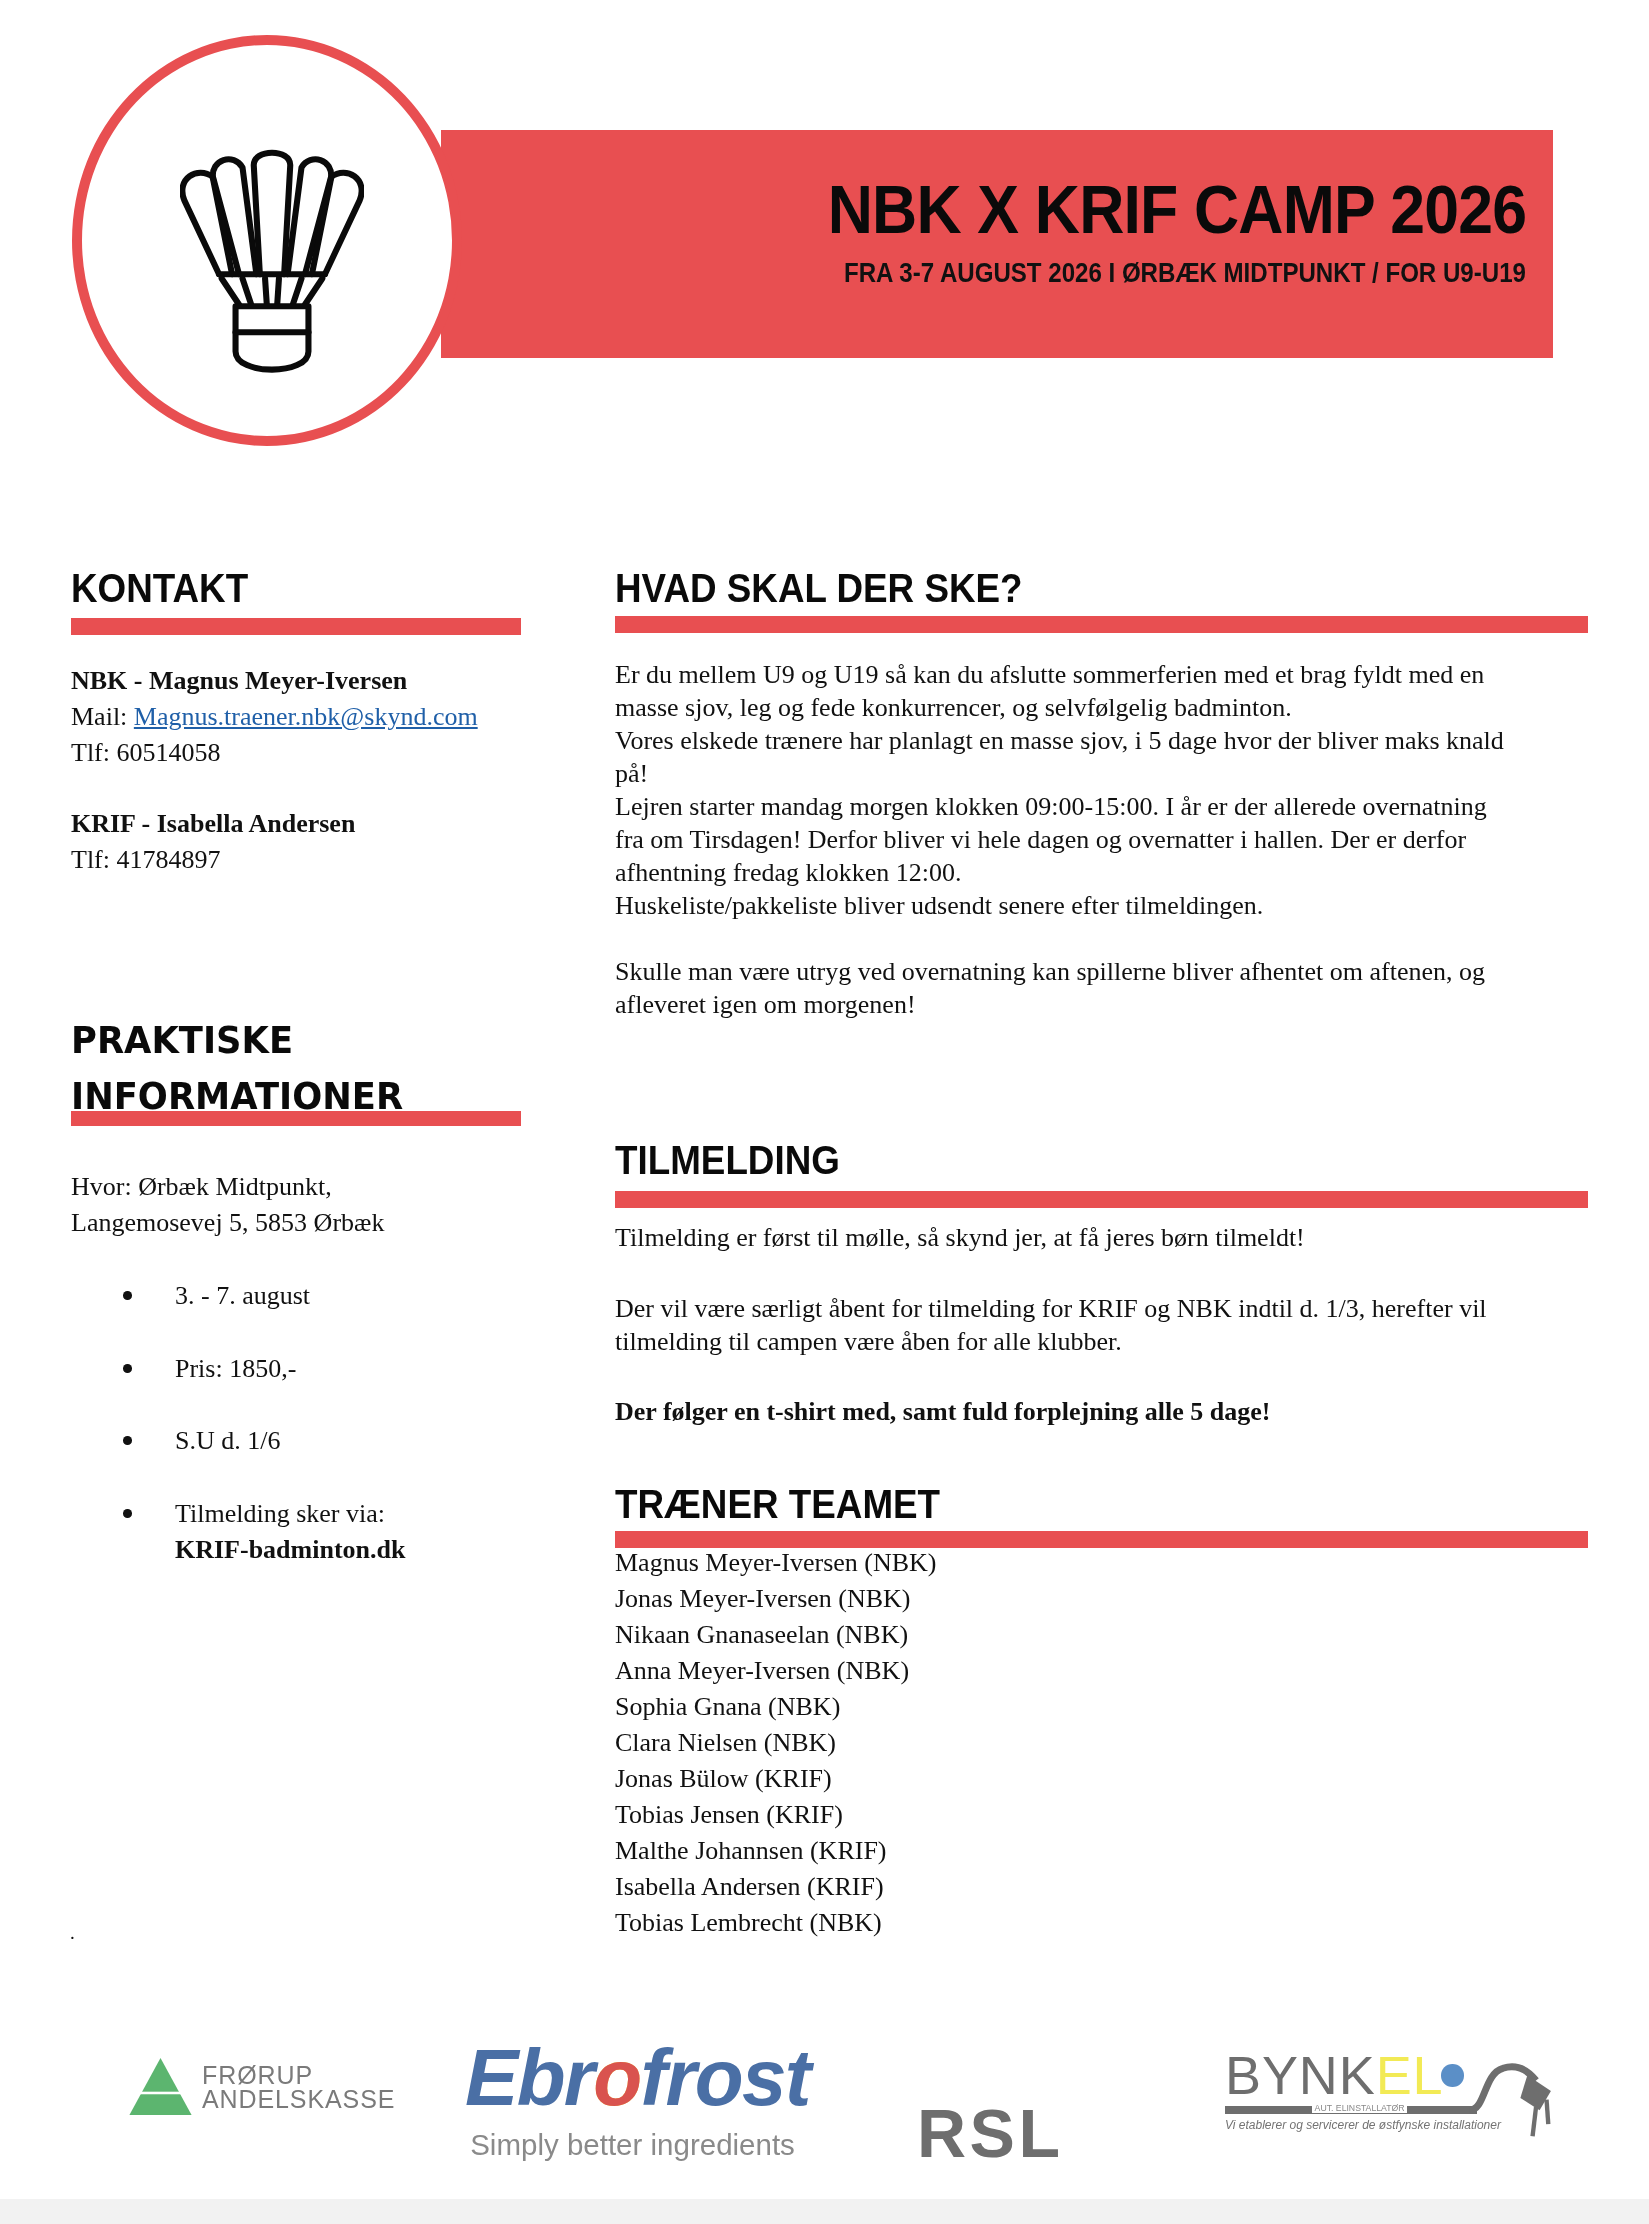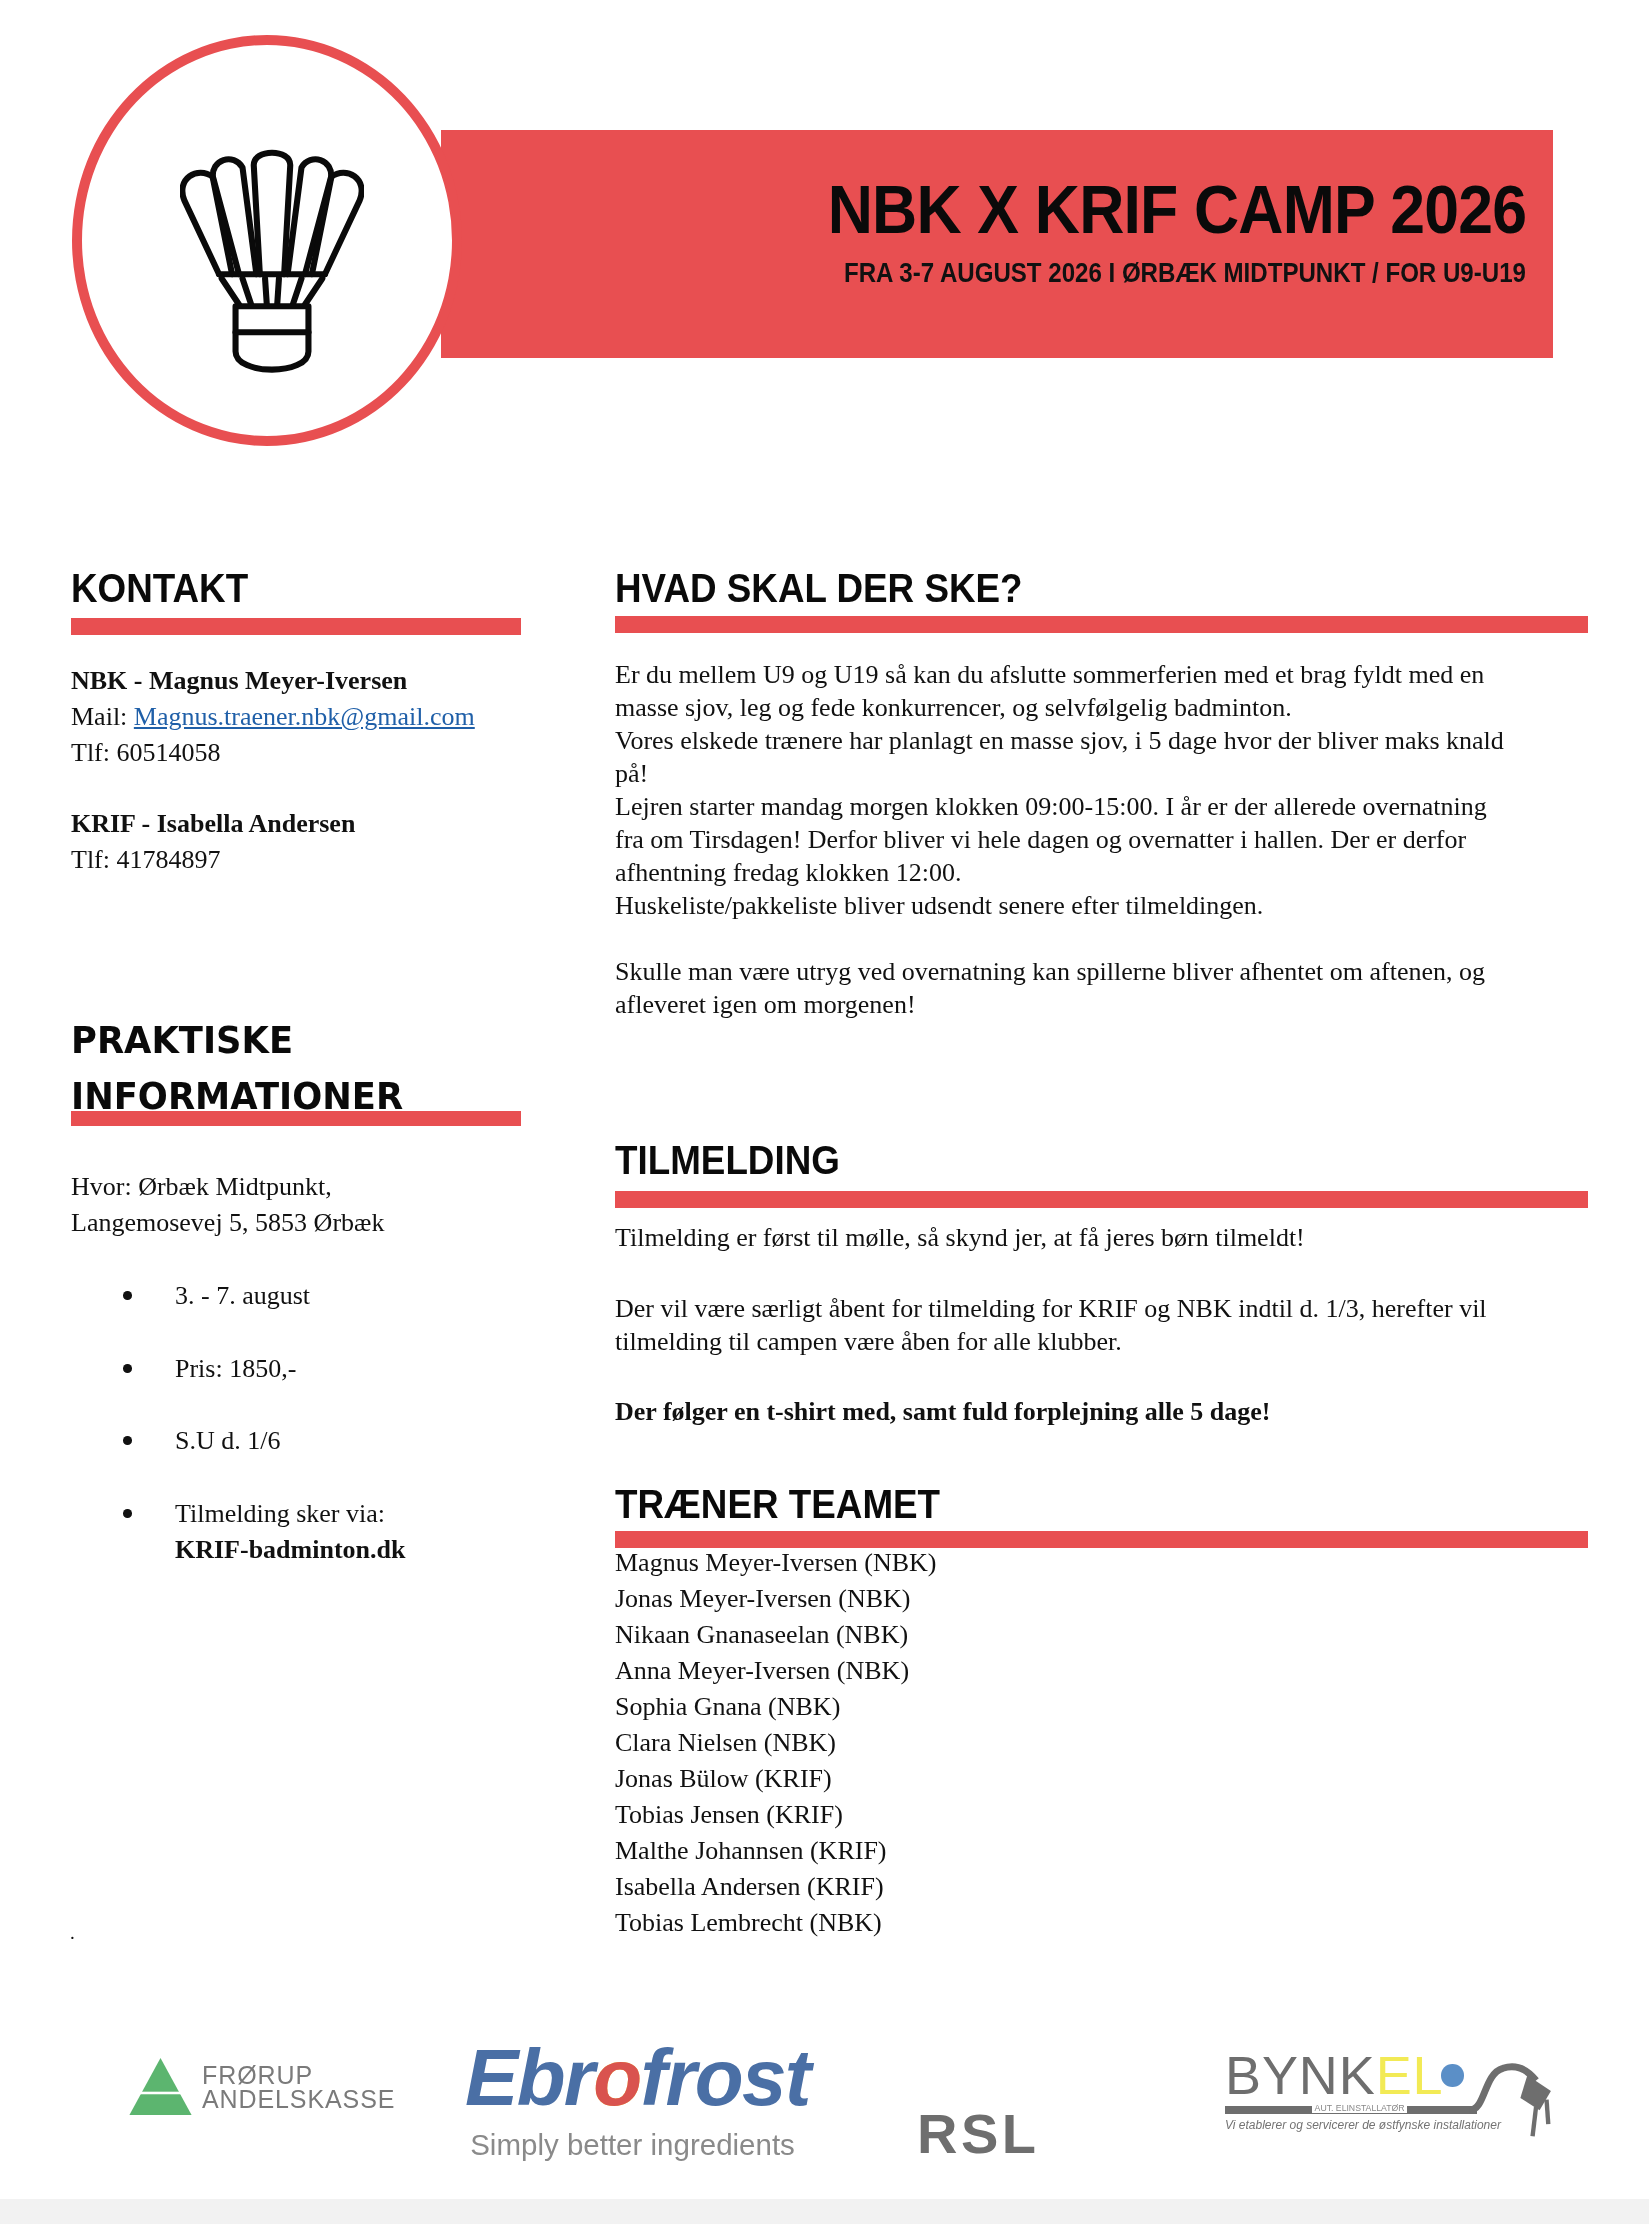--- a/index.html
+++ b/index.html
@@ -50,21 +50,21 @@
   <line x1="64" y1="212" x2="148" y2="212"></line>
 </svg>
 <div class="abs title">NBK X KRIF CAMP 2026</div>
 <div class="abs subtitle">FRA 3-7 AUGUST 2026 I ØRBÆK MIDTPUNKT / FOR U9-U19</div>
 
 <div class="abs h2" style="left:71px;top:561px;">KONTAKT</div>
 <div class="abs bar" style="left:71px;top:618px;width:450px;"></div>
 
 <div class="abs" style="left:71px;top:663px;width:452px;">
   <div class="txt b">NBK - Magnus Meyer-Iversen</div>
-  <div class="txt"><span>Mail: </span><a class="link">Magnus.traener.nbk@gmail.com</a></div>
+  <div class="txt"><span>Mail: </span><a class="link">Magnus.traener.nbk@skynd.com</a></div>
   <div class="txt">Tlf: 60514058</div>
 </div>
 
 <div class="abs" style="left:71px;top:806px;width:452px;">
   <div class="txt b">KRIF - Isabella Andersen</div>
   <div class="txt">Tlf: 41784897</div>
 </div>
 
 <div class="abs h2" style="left:71px;top:1012px;font-family:'DejaVu Sans',sans-serif;font-size:38px;line-height:56px;transform:scaleX(0.93);">
   <div>PRAKTISKE</div>
@@ -152,21 +152,21 @@
     <div>FRØRUP</div>
     <div>ANDELSKASSE</div>
   </div>
 </div>
 
 <div class="abs" style="left:465px;top:2034px;width:365px;height:139px;">
   <div class="abs logo-text" style="left:0;top:0;font-size:80px;font-weight:bold;font-style:italic;color:#4a6fa5;letter-spacing:-1.7px;line-height:87px;"><span>Ebr</span><span style="color:#d9534f;text-shadow:0 0 0 #f5d34a;">o</span><span>frost</span></div>
   <div class="abs logo-text" style="left:5.2px;top:94px;font-size:29.5px;color:#8a8a8a;">Simply better ingredients</div>
 </div>
 
-<div class="abs logo-text" style="left:917px;top:2090px;font-size:56px;font-weight:bold;color:#6e6e6e;letter-spacing:3.5px;line-height:87px;">RSL</div>
+<div class="abs logo-text" style="left:917px;top:2090px;font-size:68px;font-weight:bold;color:#6e6e6e;letter-spacing:3.5px;line-height:87px;">RSL</div>
 
 <div class="abs" style="left:1225px;top:2047px;width:348px;height:96px;text-decoration:underline;">
   <div class="abs logo-text" style="left:0;top:0;font-size:54px;color:#6e6e6e;line-height:57px;letter-spacing:0.9px;"><span>BYNK</span><span style="color:#f2ea55;">EL</span></div>
   <div class="abs" style="left:216px;top:17.4px;width:22.6px;height:22.6px;border-radius:50%;background:#5b8fc7;"></div>
   <div class="abs" style="left:0;top:59px;width:252px;height:7.8px;background:#6e6e6e;"></div>
   <div class="abs logo-text" style="left:87px;top:56px;font-size:8.7px;color:#888;background:#fff;padding:0 2.6px;">AUT. ELINSTALLATØR</div>
   <div class="abs logo-text" style="left:0;top:71px;font-size:12px;font-style:italic;color:#737373;">Vi etablerer og servicerer de østfynske installationer</div>
   <svg class="abs" style="left:243px;top:8.7px;" width="96" height="83" viewBox="0 0 110 95">
     <path d="M2 62 C20 62 18 20 40 14 C58 8 70 18 78 28" fill="none" stroke="#6e6e6e" stroke-width="8"></path>
     <path d="M68 22 L95 40 L82 62 L60 48 Z" fill="#6e6e6e"></path>

